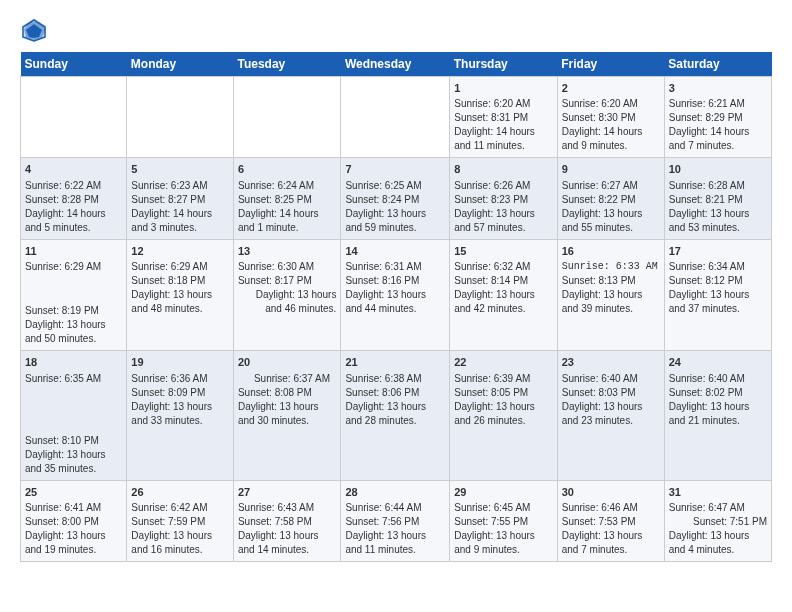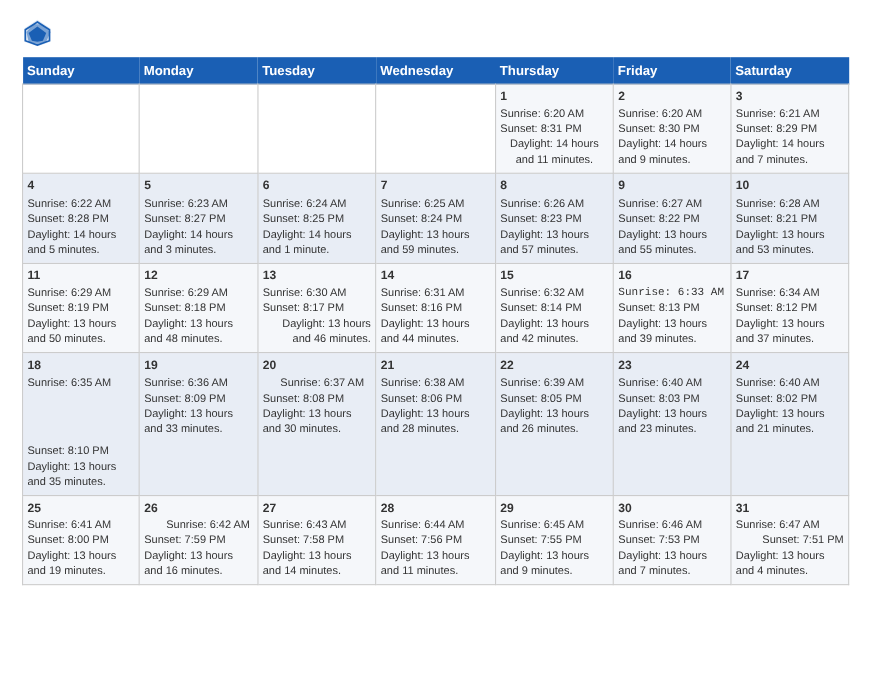--- a/index.html
+++ b/index.html
@@ -135,21 +135,21 @@
     <tbody id="calendar-body">
     <tr>
           <td class="empty-cell"></td>
           <td class="empty-cell"></td>
           <td class="empty-cell"></td>
           <td class="empty-cell"></td>
           <td>
             <span class="day-num">1</span>
             <span style="display: block;">Sunrise: 6:20 AM</span>
             <span style="display: block;">Sunset: 8:31 PM</span>
-            <span style="display: block; text-align: center;">Daylight: 14 hours and 11 minutes.</span>
+            <span style="display: block;">Daylight: 14 hours and 11 minutes.</span>
           </td>
           <td>
             <span class="day-num">2</span>
             <span style="display: block;">Sunrise: 6:20 AM</span>
             <span style="display: block;">Sunset: 8:30 PM</span>
             <span style="display: block;">Daylight: 14 hours and 9 minutes.</span>
           </td>
           <td>
             <span class="day-num">3</span>
             <span style="display: block;">Sunrise: 6:21 AM</span>
@@ -198,21 +198,21 @@
             <span class="day-num">10</span>
             <span style="display: block;">Sunrise: 6:28 AM</span>
             <span style="display: block;">Sunset: 8:21 PM</span>
             <span style="display: block;">Daylight: 13 hours and 53 minutes.</span>
           </td>
         </tr>
         <tr>
           <td>
             <span class="day-num">11</span>
             <span style="display: block;">Sunrise: 6:29 AM</span>
-            <span style="display: block;">Sunset: 8:19 PM</span>
+            <span style="display: block; margin-top: 30px;">Sunset: 8:19 PM</span>
             <span style="display: block;">Daylight: 13 hours and 50 minutes.</span>
           </td>
           <td>
             <span class="day-num">12</span>
             <span style="display: block;">Sunrise: 6:29 AM</span>
             <span style="display: block;">Sunset: 8:18 PM</span>
             <span style="display: block;">Daylight: 13 hours and 48 minutes.</span>
           </td>
           <td>
             <span class="day-num">13</span>
@@ -291,21 +291,21 @@
         </tr>
         <tr>
           <td>
             <span class="day-num">25</span>
             <span style="display: block;">Sunrise: 6:41 AM</span>
             <span style="display: block;">Sunset: 8:00 PM</span>
             <span style="display: block;">Daylight: 13 hours and 19 minutes.</span>
           </td>
           <td>
             <span class="day-num">26</span>
-            <span style="display: block; margin-left: 20px;">Sunrise: 6:42 AM</span>
+            <span style="display: block;">Sunrise: 6:42 AM</span>
             <span style="display: block;">Sunset: 7:59 PM</span>
             <span style="display: block;">Daylight: 13 hours and 16 minutes.</span>
           </td>
           <td>
             <span class="day-num">27</span>
             <span style="display: block;">Sunrise: 6:43 AM</span>
             <span style="display: block;">Sunset: 7:58 PM</span>
             <span style="display: block;">Daylight: 13 hours and 14 minutes.</span>
           </td>
           <td>

